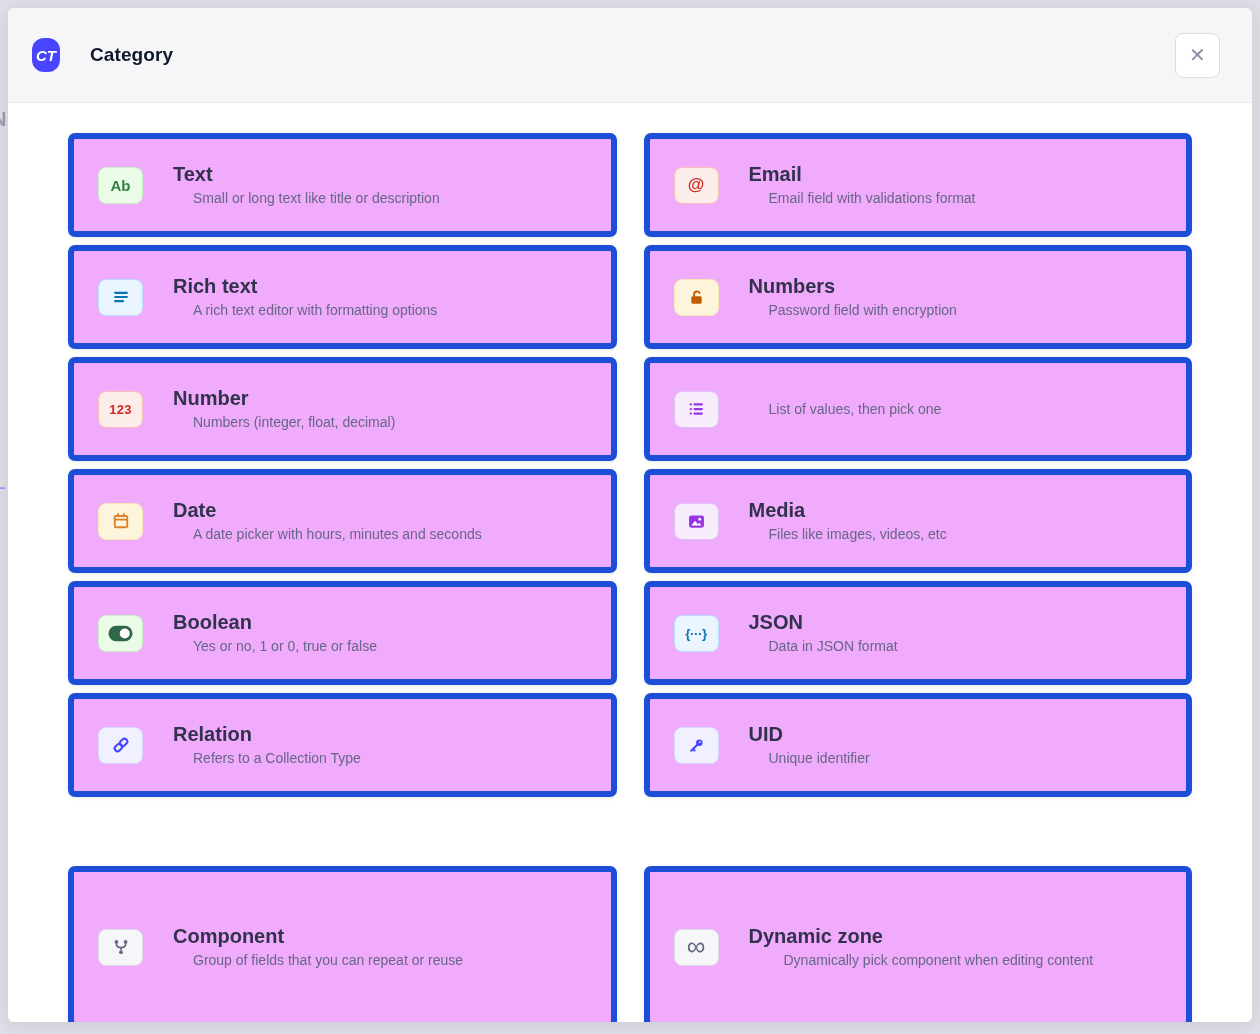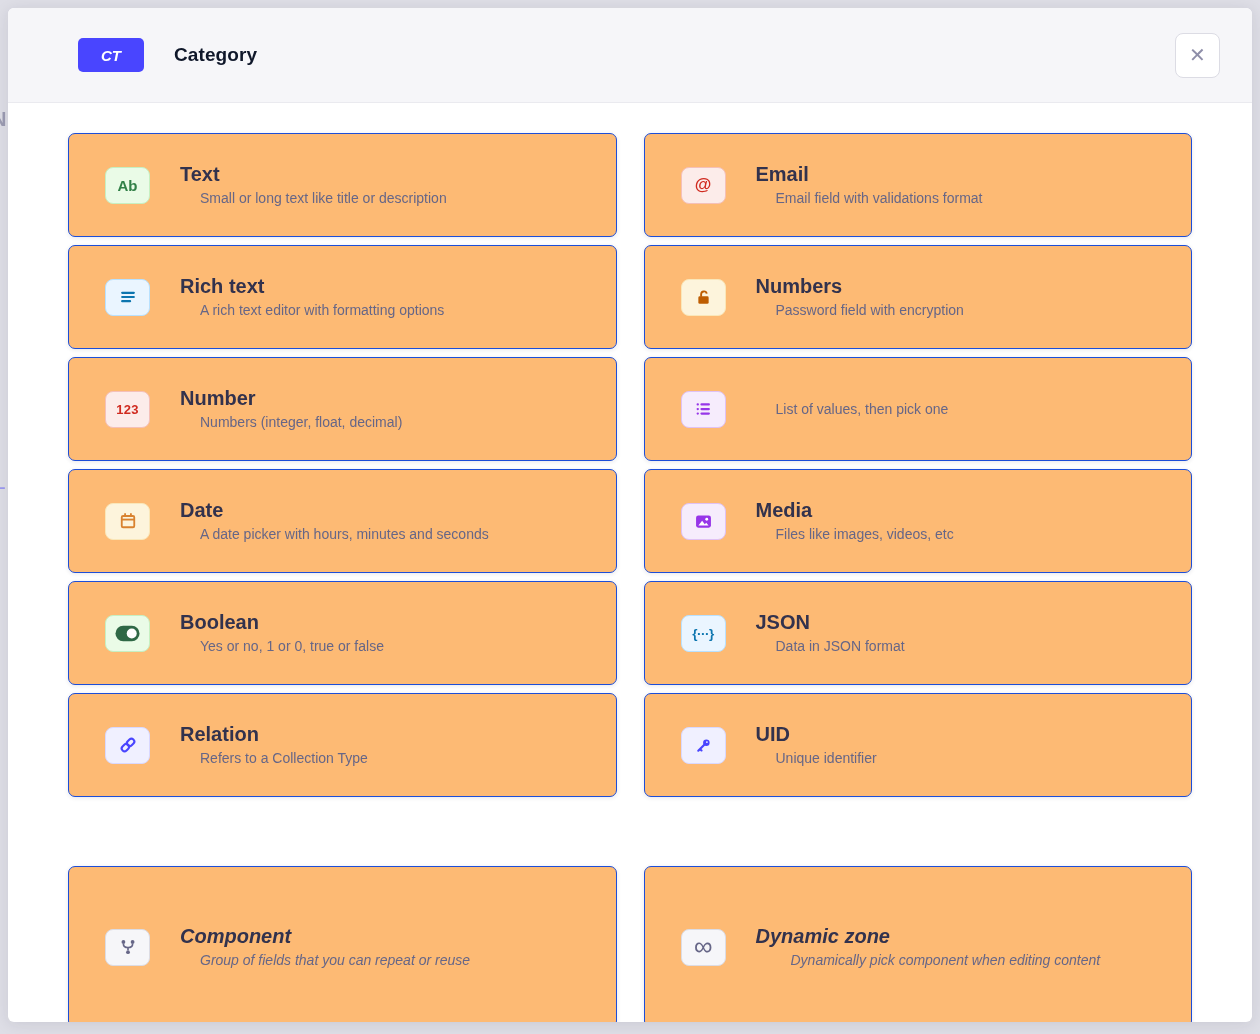--- a/index.html
+++ b/index.html
@@ -20,47 +20,46 @@
     left:8px; top:8px; width:1244px; height:1014px;
     background:#ffffff; border-radius:6px;
     box-shadow:0 2px 15px rgba(33,33,52,.1);
     overflow:hidden;
   }
   .modal-header {
     height:95px; background:#f6f6f9; border-bottom:1px solid #eaeaef;
     display:flex; align-items:center; padding:0 32px 0 24px;
   }
   .ct-badge {
-    width:66px; height:34px; border-radius:5px;
+    width:28px; height:34px; border-radius:12px;
     display:flex; align-items:center; justify-content:center;
     color:#ffffff; font-weight:bold; font-style:italic; font-size:15px;
     flex-shrink:0;
-    margin-left:46px;
   }
   .modal-title { margin-left:30px; font-size:19px; font-weight:bold; color:#0f172a; letter-spacing:.1px; }
   .spacer { flex:1; }
   .close-btn {
     width:45px; height:45px; background:#ffffff; border:1px solid #dcdce4; border-radius:8px;
     display:flex; align-items:center; justify-content:center;
     font-size:20px; color:#8e8ea9; cursor:pointer;
   }
 
   .modal-body { padding:30px 60px 0 60px; }
   .grid {
     display:grid; grid-template-columns:1fr 1fr;
     column-gap:27px; row-gap:8px;
   }
   .grid-advanced { margin-top:69px; }
   .card {
-    background:#fdba74; border:1px solid #1d4ed8; border-radius:7px;
+    background:#f0abfc; border:6px solid #1d4ed8; border-radius:7px;
     box-shadow:0 1px 4px rgba(33,33,52,.10);
     height:104px; display:flex; align-items:center;
-    padding:0 36px; cursor:pointer;
-  }
-  .grid-advanced .card { height:162px;font-style:italic; }
+    padding:0 24px; cursor:pointer;
+  }
+  .grid-advanced .card { height:162px; }
   .badge {
     width:45px; height:37px; border-radius:8px; border:1px solid transparent;
     display:flex; align-items:center; justify-content:center; flex-shrink:0;
   }
   .card-text { margin-left:30px; flex:1; }
   .card-title { font-size:20px; font-weight:bold; color:#32324d; margin-bottom:3px; }
   .card-desc { font-size:14px; color:#666687; line-height:1.35;margin-left:20px; }
   .desc-center { padding:0 15px; }
 
   .g-ab  { font-size:15px; font-weight:bold; }

